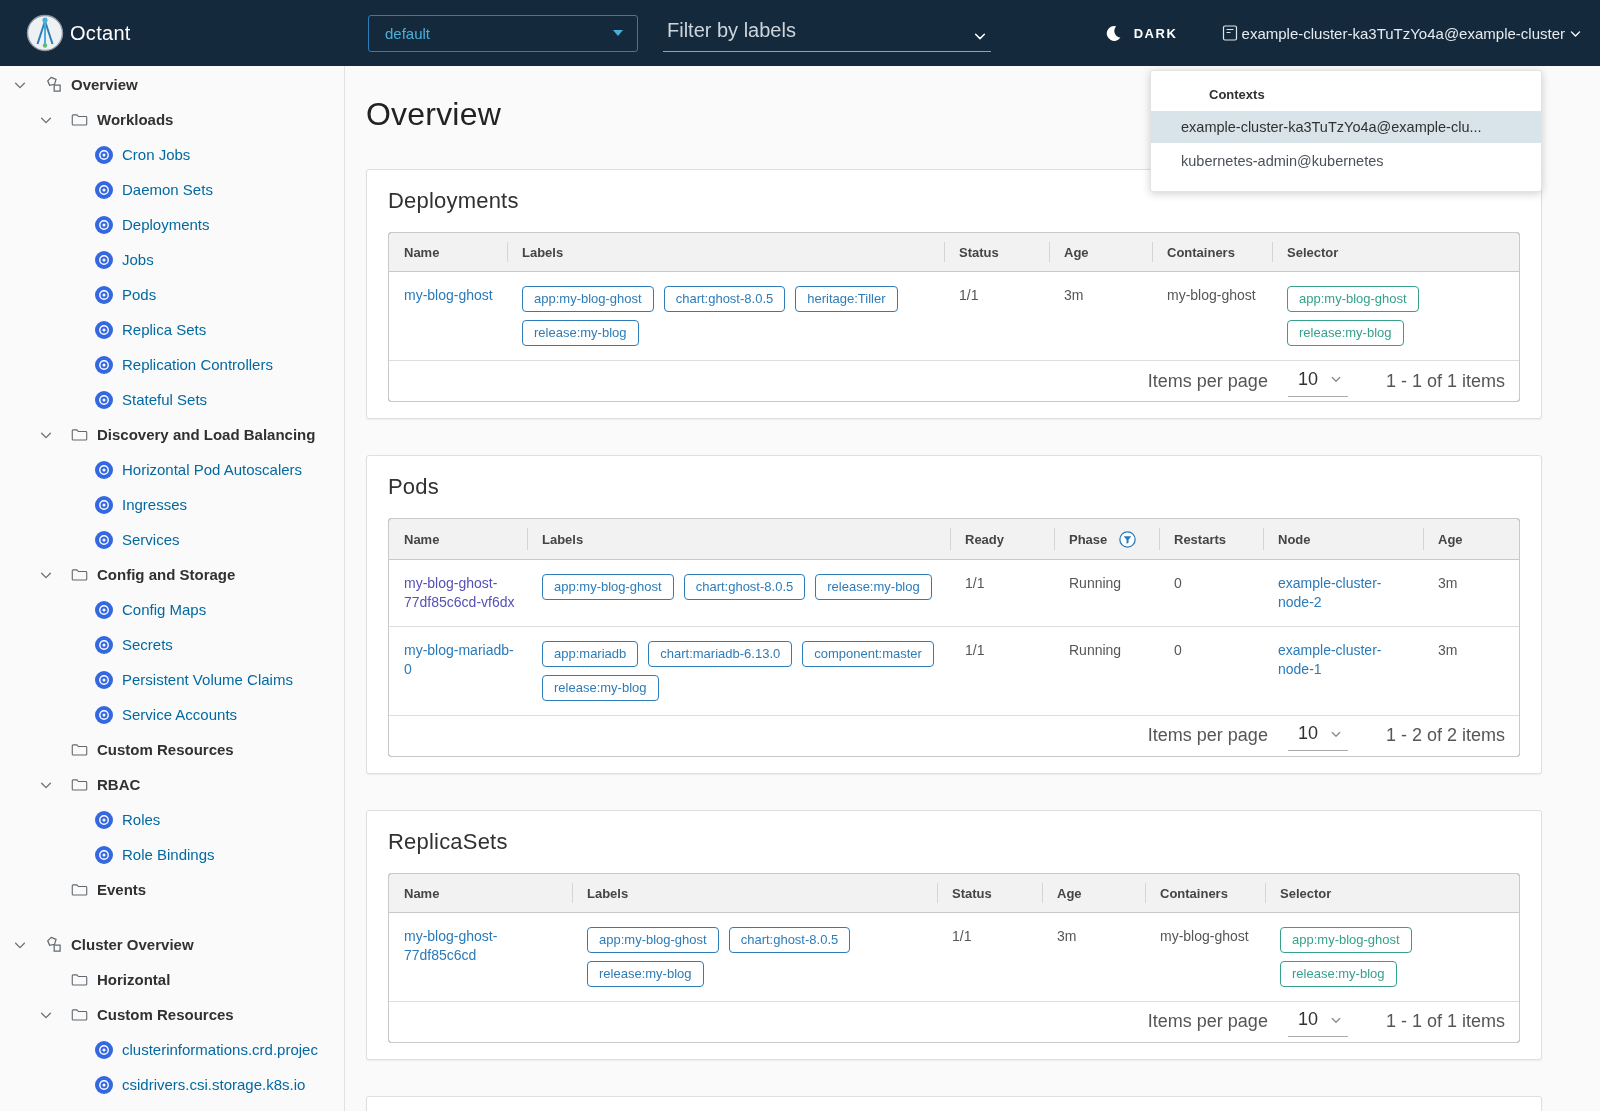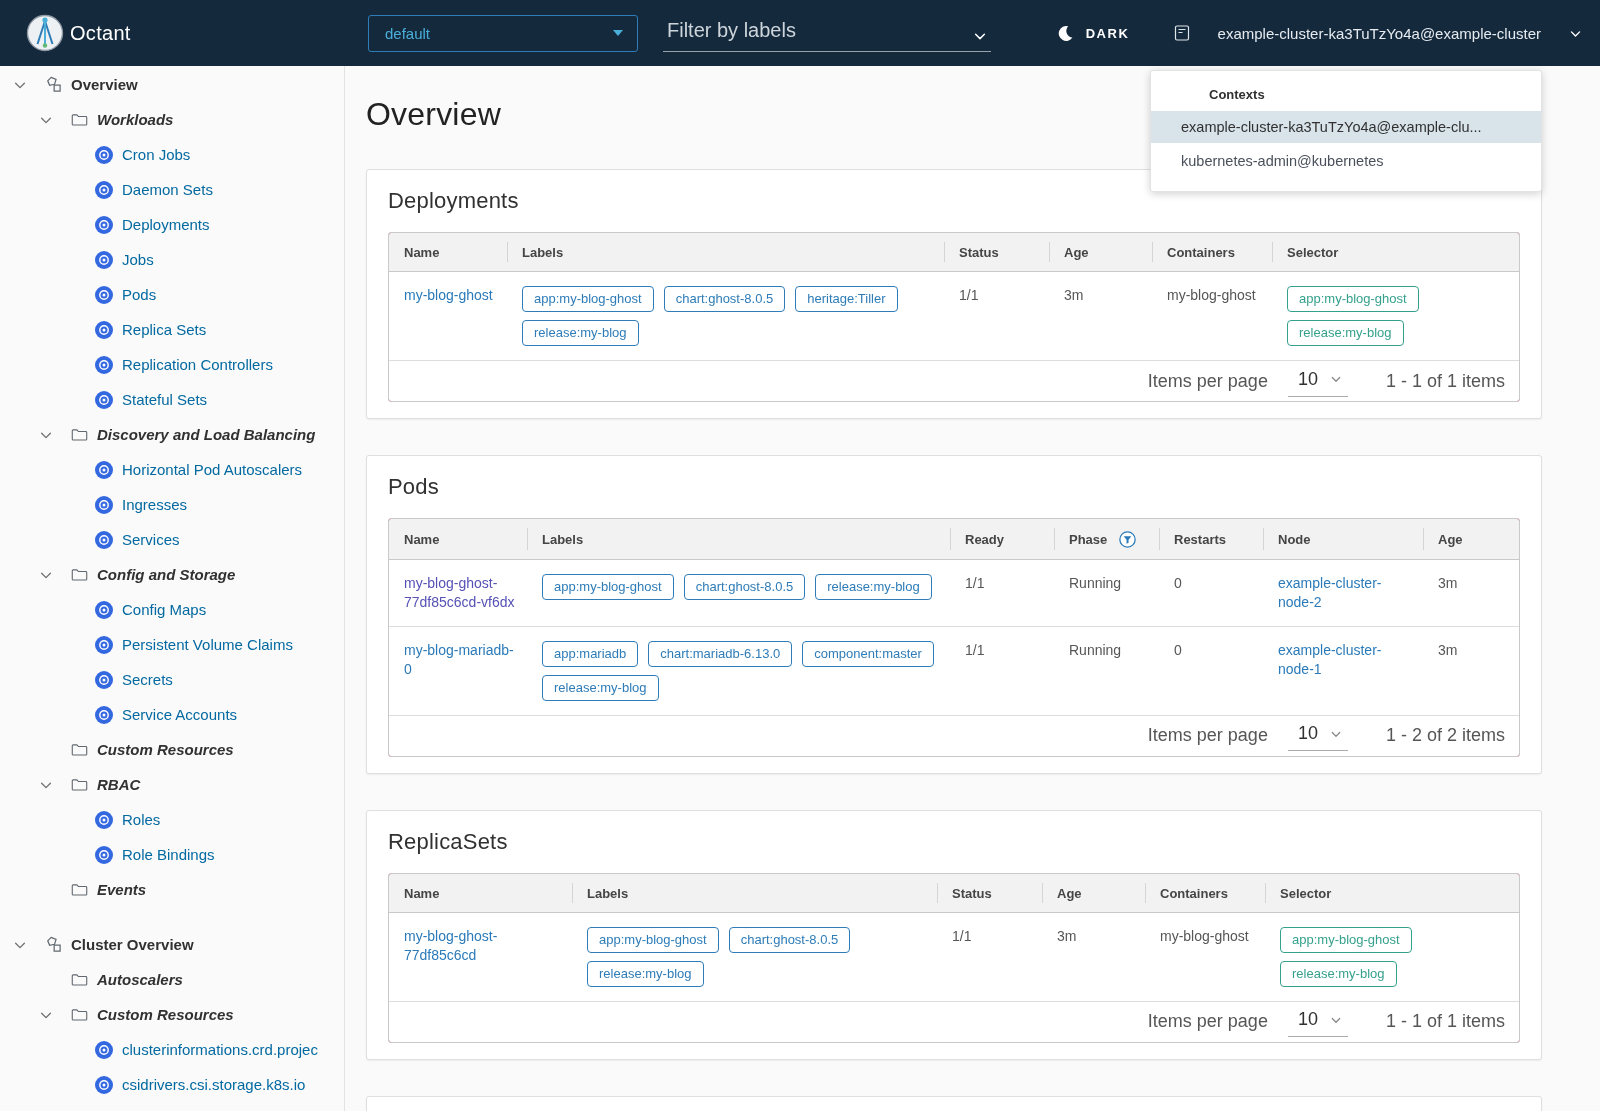--- a/index.html
+++ b/index.html
@@ -20,40 +20,40 @@
   .caret-blue { width:0; height:0; border-left:5px solid transparent; border-right:5px solid transparent;
     border-top:6px solid var(--accent-blue,#49afd9); }
   .filter-box { margin-left:25px; width:328px; height:38px; display:flex; align-items:flex-end;
     border-bottom:1px solid #97a3ab; padding:0 4px 8px 2px; }
   .filter-box input { flex:1; background:transparent; border:none; outline:none;
     color:#cdd5db; font-size:20px; font-family:inherit; }
   .filter-box input::placeholder { color:#cdd5db; opacity:1; }
   .nav-spacer { flex:1; }
   .theme-toggle { display:flex; align-items:center; gap:12px; color:#fff; font-size:13px;
     font-weight:bold; letter-spacing:1.6px; cursor:pointer; }
-  .context-switcher { display:flex; align-items:center; gap:28px; color:#e6ebef;
+  .context-switcher { display:flex; align-items:center; gap:4px; color:#e6ebef;
     font-size:15px; margin:0 18px 0 44px; cursor:pointer; max-width:420px; }
   .context-switcher .ctx-label { white-space:nowrap; }
 
   
   .contexts { position:absolute; top:70px; right:58px; width:392px; background:#fff;
     border:1px solid #e3e3e3; border-radius:3px; box-shadow:0 2px 8px rgba(0,0,0,.18);
     padding:8px 0 12px; z-index:40; }
   .ctx-title { font-size:13px; font-weight:bold; color:#313131; padding:8px 14px 9px;margin-left:44px; }
   .ctx-item { height:32px; display:flex; align-items:center; padding:0 14px 0 30px;
     font-size:14.5px; color:#4a515b; cursor:pointer; white-space:nowrap; overflow:hidden; margin-bottom:2px; }
   .ctx-item.active { background:var(--context-active-bg,#d8e3ea); color:#313131; }
 
   
   .sidebar { position:absolute; top:66px; left:0; width:345px; bottom:0; background:#fafafa;
     border-right:1px solid #e2e2e2; padding-top:1px; overflow:hidden; }
   .side-row { height:35px; display:flex; align-items:center; cursor:pointer;
     color:#0369a1; font-size:15px; }
   .side-row.bold { font-weight:bold; color:#313131; }
-  .lvl0 { padding-left:12px; } .lvl1 { padding-left:38px;font-style:italic; } .lvl2 { padding-left:95px; }
+  .lvl0 { padding-left:12px; } .lvl1 { padding-left:38px; } .lvl2 { padding-left:95px; }
   .tw-chevron { width:16px; margin-right:16px; display:flex; justify-content:center; align-items:center; }
   .tw-chevron.hide { visibility:hidden; }
   .tw-icon { width:18px; height:18px; margin-right:9px; display:flex; justify-content:center; align-items:center; }
   .section-gap { margin-top:20px; }
   .side-label { white-space:nowrap; }
 
   
   .main { position:absolute; top:66px; left:346px; right:0; bottom:0;
     padding:30px 58px 0 20px; overflow:hidden; }
   .page-title { font-size:32px; font-weight:300; color:#222; margin:0; letter-spacing:.2px; }
@@ -330,31 +330,31 @@
       <span class="side-label">Config Maps</span>
     </div>
     <div class="side-row lvl2">
       <span class="tw-icon">
         <svg width="18" height="18" viewBox="0 0 18 18">
           <circle cx="9" cy="9" r="9" fill="var(--k8s-blue,#3468e0)"></circle>
           <circle cx="9" cy="9" r="4.2" fill="none" stroke="#fff" stroke-width="1.4"></circle>
           <circle cx="9" cy="9" r="1.5" fill="#fff"></circle>
         </svg>
       </span>
+      <span class="side-label">Secrets</span>
+    </div>
+    <div class="side-row lvl2">
+      <span class="tw-icon">
+        <svg width="18" height="18" viewBox="0 0 18 18">
+          <circle cx="9" cy="9" r="9" fill="var(--k8s-blue,#3468e0)"></circle>
+          <circle cx="9" cy="9" r="4.2" fill="none" stroke="#fff" stroke-width="1.4"></circle>
+          <circle cx="9" cy="9" r="1.5" fill="#fff"></circle>
+        </svg>
+      </span>
       <span class="side-label">Persistent Volume Claims</span>
-    </div>
-    <div class="side-row lvl2">
-      <span class="tw-icon">
-        <svg width="18" height="18" viewBox="0 0 18 18">
-          <circle cx="9" cy="9" r="9" fill="var(--k8s-blue,#3468e0)"></circle>
-          <circle cx="9" cy="9" r="4.2" fill="none" stroke="#fff" stroke-width="1.4"></circle>
-          <circle cx="9" cy="9" r="1.5" fill="#fff"></circle>
-        </svg>
-      </span>
-      <span class="side-label">Secrets</span>
     </div>
     <div class="side-row lvl2">
       <span class="tw-icon">
         <svg width="18" height="18" viewBox="0 0 18 18">
           <circle cx="9" cy="9" r="9" fill="var(--k8s-blue,#3468e0)"></circle>
           <circle cx="9" cy="9" r="4.2" fill="none" stroke="#fff" stroke-width="1.4"></circle>
           <circle cx="9" cy="9" r="1.5" fill="#fff"></circle>
         </svg>
       </span>
       <span class="side-label">Service Accounts</span>
@@ -436,21 +436,21 @@
       <span class="tw-chevron hide">
         <svg width="14" height="14" viewBox="0 0 16 16">
           <path d="M3 6l5 5 5-5" fill="none" stroke="#737373" stroke-width="1.6" stroke-linecap="round" stroke-linejoin="round"></path>
         </svg>
       </span>
       <span class="tw-icon">
         <svg width="17" height="15" viewBox="0 0 20 16">
           <path d="M1.5 13.5v-10a1 1 0 0 1 1-1h4.4l1.8 2h8.8a1 1 0 0 1 1 1v8a1 1 0 0 1-1 1h-15a1 1 0 0 1-1-1z" fill="none" stroke="#61686f" stroke-width="1.3"></path>
         </svg>
       </span>
-      <span class="side-label">Autoscalers</span>
+      <span class="side-label">Horizontal</span>
     </div>
     <div class="side-row lvl1 bold">
       <span class="tw-chevron">
         <svg width="14" height="14" viewBox="0 0 16 16">
           <path d="M3 6l5 5 5-5" fill="none" stroke="#737373" stroke-width="1.6" stroke-linecap="round" stroke-linejoin="round"></path>
         </svg>
       </span>
       <span class="tw-icon">
         <svg width="17" height="15" viewBox="0 0 20 16">
           <path d="M1.5 13.5v-10a1 1 0 0 1 1-1h4.4l1.8 2h8.8a1 1 0 0 1 1 1v8a1 1 0 0 1-1 1h-15a1 1 0 0 1-1-1z" fill="none" stroke="#61686f" stroke-width="1.3"></path>

